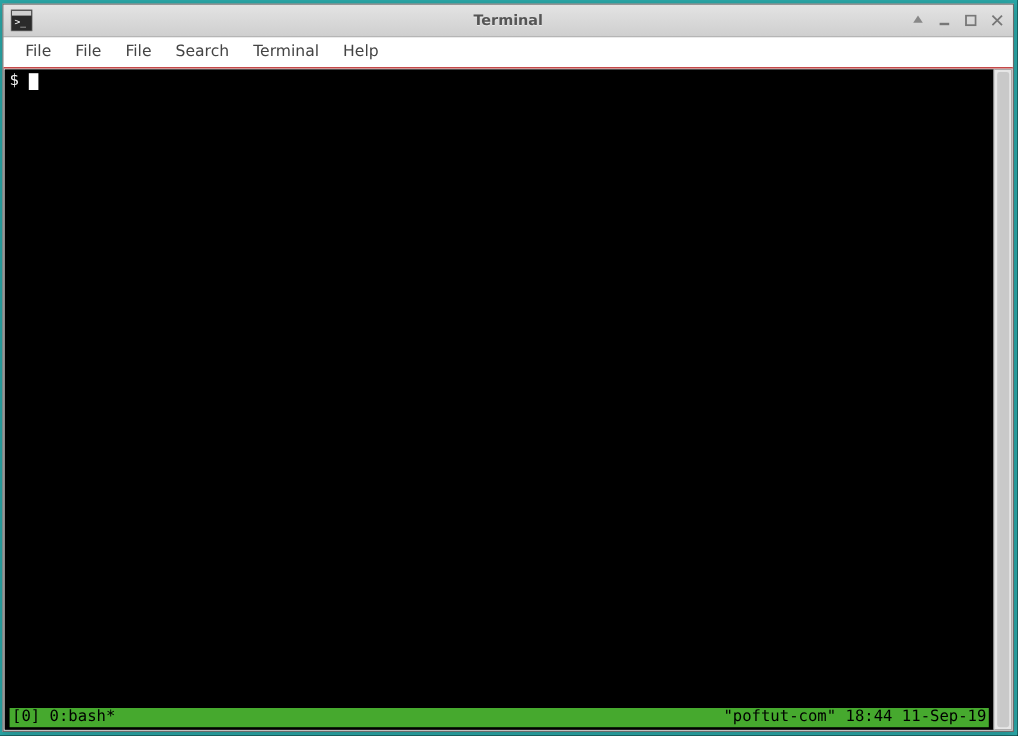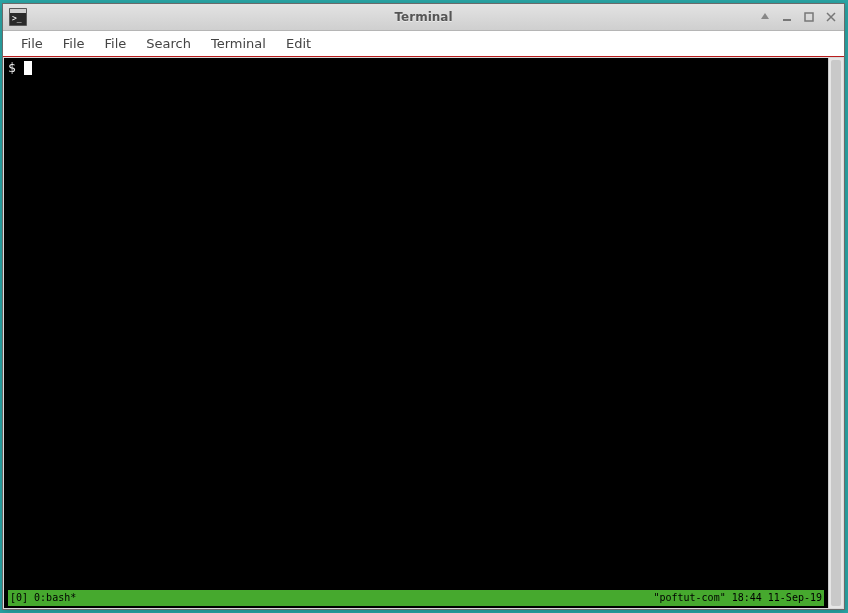--- a/index.html
+++ b/index.html
@@ -110,21 +110,21 @@
       background: #fff;
       margin-left: 0px;
     }
     .status-bar {
       margin-top: auto;
       height: 16px;
       background: #46a92e;
       display: flex;
       align-items: center;
       font-family: "DejaVu Sans Mono", monospace;
-      font-size: 10px;
+      font-size: 13px;
       line-height: 16px;
       color: #000;
       padding: 0 2px;
       justify-content: space-between;
     }
     .status-left {
       white-space: pre;
     }
     .status-right {
       white-space: pre;
@@ -181,21 +181,21 @@
       </span>
     </div>
   </div>
 
   <div class="menubar">
     <span class="menu-item">File</span>
     <span class="menu-item">File</span>
     <span class="menu-item">File</span>
     <span class="menu-item">Search</span>
     <span class="menu-item">Terminal</span>
-    <span class="menu-item">Edit</span>
+    <span class="menu-item">Help</span>
   </div>
 
   <div class="terminal-body">
     <div class="terminal-content">
       <div class="prompt-line">
         <span class="prompt">$ </span>
         <span class="cursor-block"></span>
       </div>
       <div class="status-bar">
         <span class="status-left">[0] 0:bash*</span>

